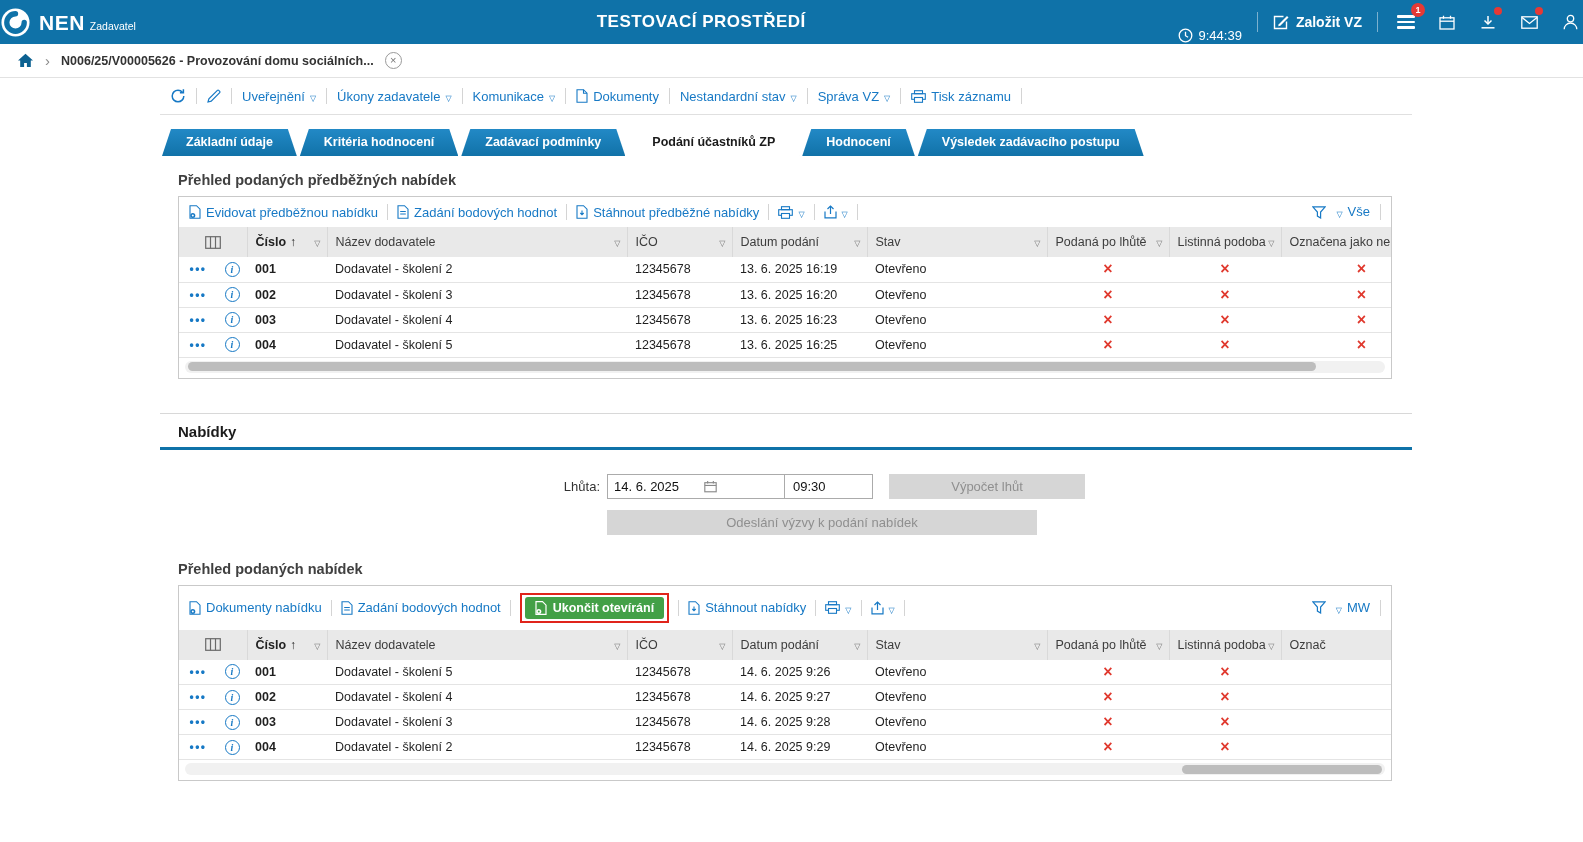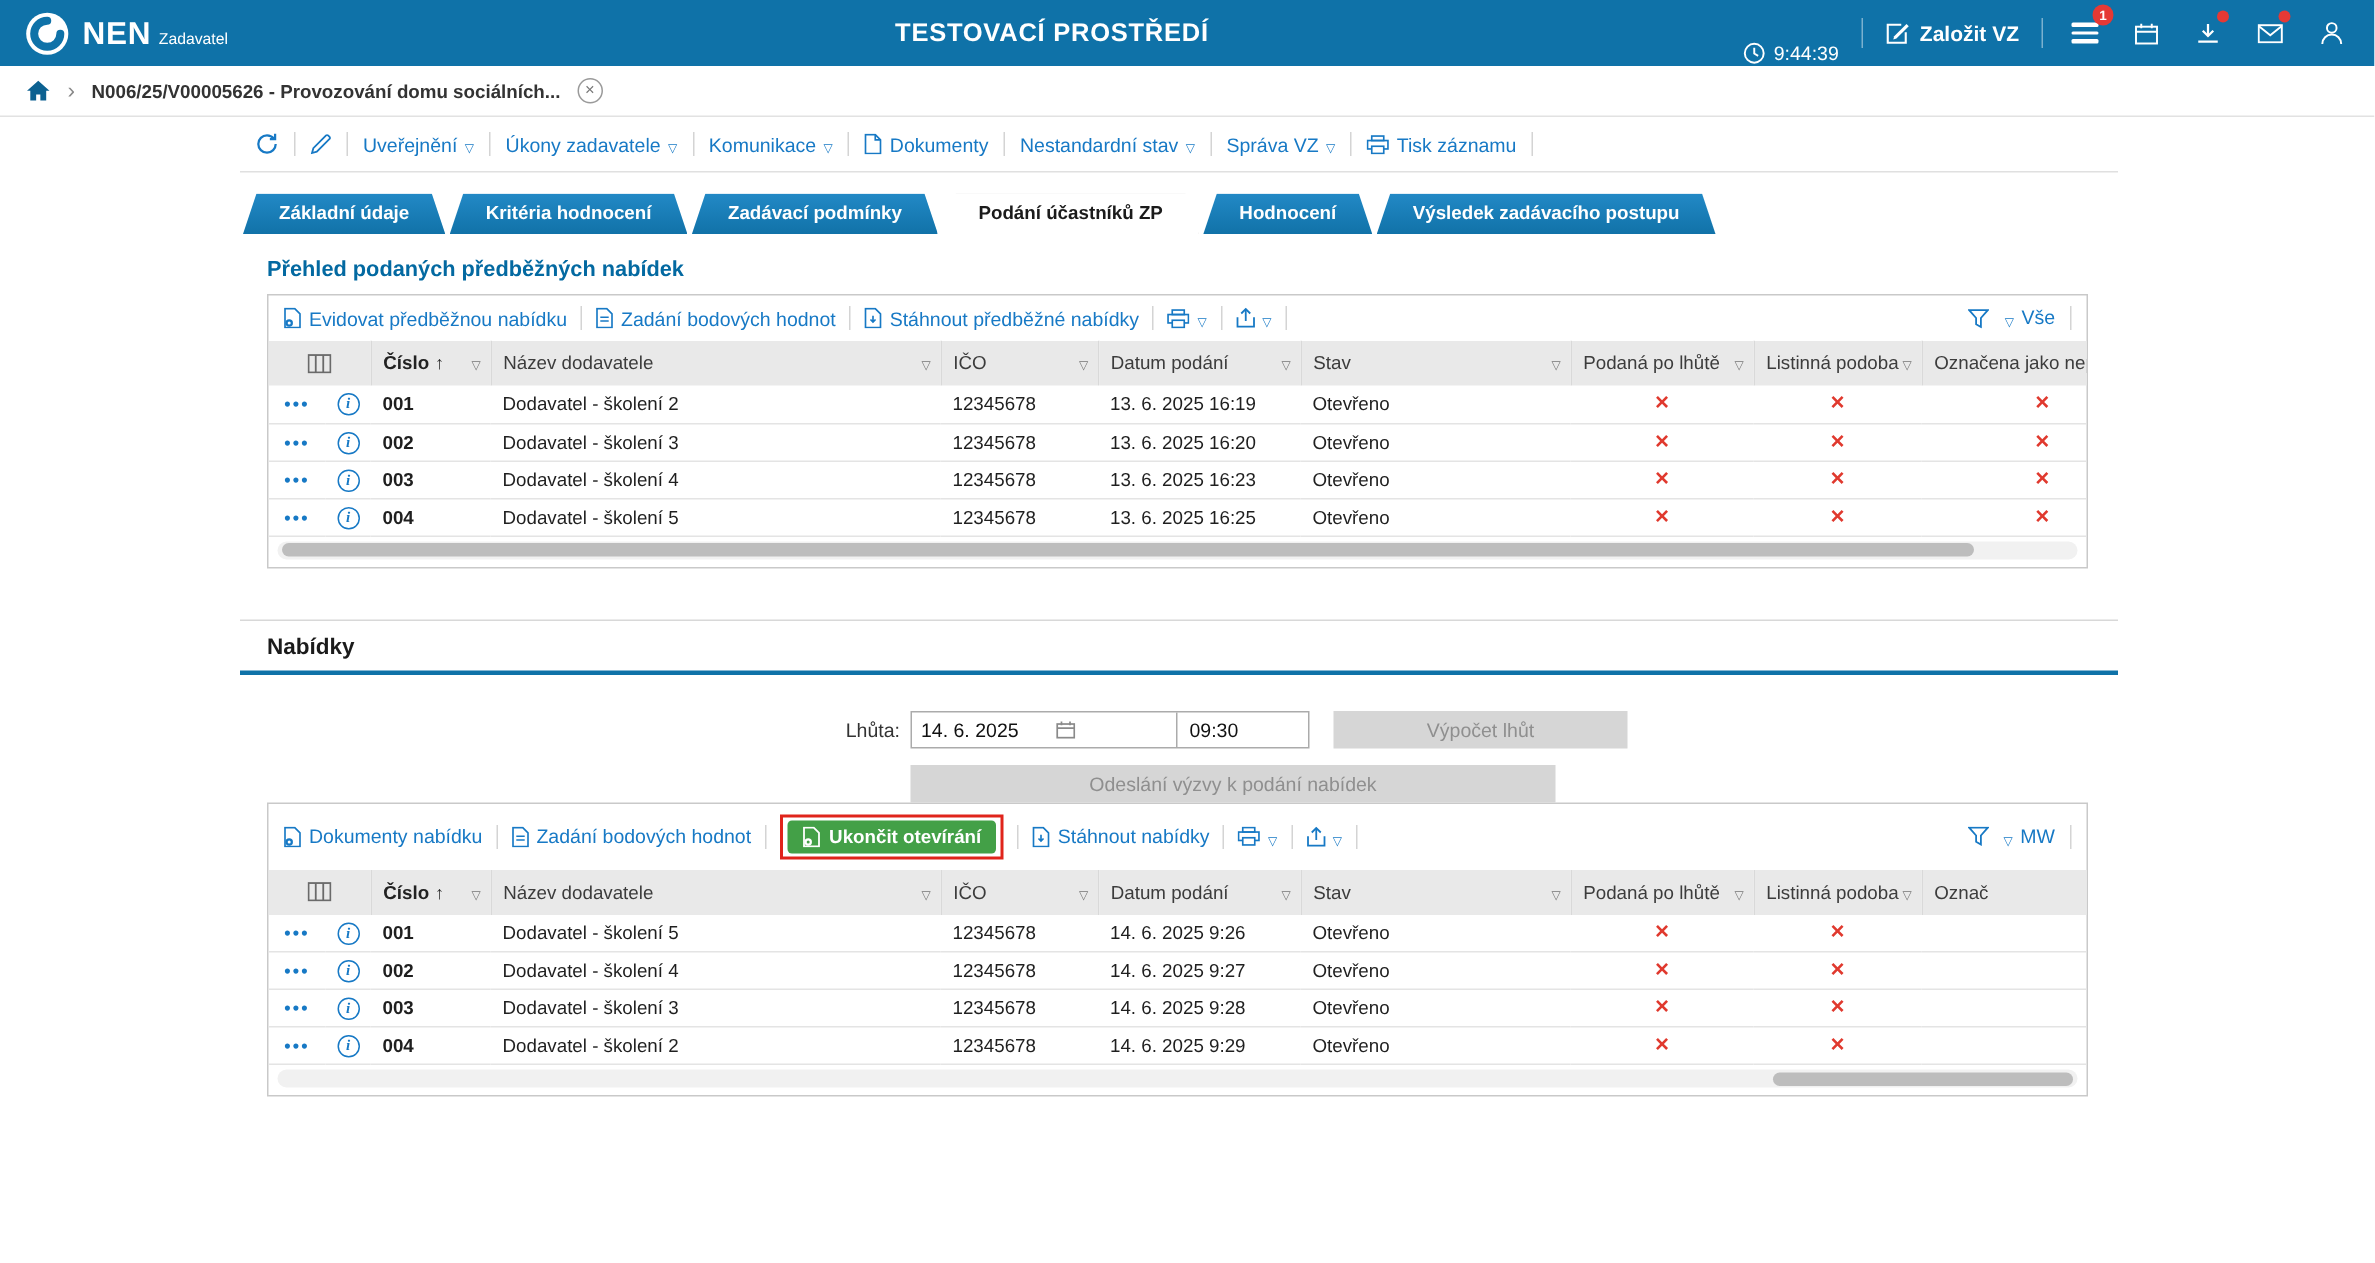--- a/index.html
+++ b/index.html
@@ -1,20 +1,20 @@
 <!DOCTYPE html>
 <html style="--header-blue: #0f72a8; --link-blue: #1779c5; --success-green: #43a047; --error-red: #e0392e; --badge-red: #e53935; --highlight-red: #e0241b;"><head>
 <meta charset="utf-8">
 <style>
   * { margin:0; padding:0; box-sizing:border-box; }
   html,body { width:1583px; height:842px; overflow:hidden; }
   body { background:#fff; font-family:"Liberation Sans", sans-serif; font-size:13px; color:#222; }
 
   
-  .topbar { height:44px; background:var(--header-blue,#0f72a8); display:flex; align-items:center; padding:0 16px; position:relative; color:#fff; }
+  .topbar { height:44px; background:var(--header-blue,#0f72a8); display:flex; align-items:center; padding:0 0; position:relative; color:#fff; }
   .brand { display:flex; align-items:center; gap:8px; cursor:pointer; }
   .logo-circle { width:31px; height:31px; }
   .brand-text { display:flex; align-items:flex-end; gap:5px; }
   .logo-text { font-size:21px; font-weight:bold; letter-spacing:.5px; line-height:1; }
   .logo-sub { font-size:10.5px; padding-bottom:1px; }
   .env-title { position:absolute; left:44.3%; transform:translateX(-50%); font-size:17px; font-weight:bold; letter-spacing:.5px; }
   .topbar-right { margin-left:auto; display:flex; align-items:center; gap:15px; }
   .clock { display:flex; gap:6px; align-items:center; font-size:13px;margin-top:26px; }
   .vsep { width:1px; height:20px; background:rgba(255,255,255,.45); }
   .create-vz { display:flex; gap:7px; align-items:center; font-weight:bold; font-size:14px; cursor:pointer; }
@@ -43,21 +43,21 @@
 
   
   .tabs { display:flex; margin:14px 0 0 2px; gap:3px; height:27px; }
   .tab { position:relative; height:27px; line-height:27px; padding:0 24px; color:#fff; font-weight:bold; font-size:12.5px; cursor:pointer; white-space:nowrap; }
   .tab::before { content:""; position:absolute; inset:0; background:linear-gradient(#2289c6,#1172a8); clip-path:polygon(9px 0, calc(100% - 9px) 0, 100% 100%, 0 100%); z-index:0; }
   .tab > span { position:relative; z-index:1; }
   .tab.active { color:#1b1b1b; }
   .tab.active::before { background:#fff; filter:drop-shadow(0 0 2px rgba(0,0,0,.35)); }
 
   
-  .section-title { font-size:14.5px; font-weight:bold; color:#0369a1; margin:16px 0 8px 18px; }
+  .section-title { font-size:14.5px; font-weight:bold; color:#404040; margin:16px 0 8px 18px; }
   .mt26 { margin-top:26px; }
   .panel { margin:0 20px 0 18px; border:1px solid #c9c9c9; background:#fff; }
   .panel-toolbar { display:flex; align-items:center; gap:9px; padding:7px 10px; }
   .panel-toolbar .right { margin-left:auto; display:flex; align-items:center; gap:10px; }
   .view-select { color:var(--link-blue,#1779c5); display:flex; gap:5px; cursor:pointer; font-size:13px; }
 
   .table-clip { overflow:hidden; width:100%; }
   table { border-collapse:collapse; table-layout:fixed; width:1263px; font-size:12.5px; }
   thead th { background:#e9e9e9; height:30px; font-weight:normal; color:#3c3c3c; text-align:left; padding:0 22px 0 8px; border-right:1px solid #d9d9d9; position:relative; white-space:nowrap; overflow:hidden; }
   .th-dd { position:absolute; right:6px; top:50%; transform:translateY(-50%); color:#777; }
@@ -423,20 +423,21 @@
         </div>
       </div>
       <button class="gray-btn w196">Výpočet lhůt</button>
     </div>
     <div class="form-row">
       <span class="form-label"></span>
       <button class="gray-btn w430">Odeslání výzvy k podání nabídek</button>
     </div>
   </div>
 
+  <h2 class="section-title mt26">Přehled podaných nabídek</h2>
   <div class="panel">
     <div class="panel-toolbar">
       <a class="tb-link">
         <svg width="12" height="14" viewBox="0 0 12 14">
           <path d="M1 .7h6.5L11 4.2v9.1H1z" fill="none" stroke="currentColor" stroke-width="1.1"></path>
           <circle cx="3.8" cy="10.4" r="2.5" fill="currentColor"></circle>
             <circle cx="3.8" cy="10.4" r="1" fill="#fff"></circle>
         </svg>
         <span>Dokumenty nabídku</span>
       </a>

